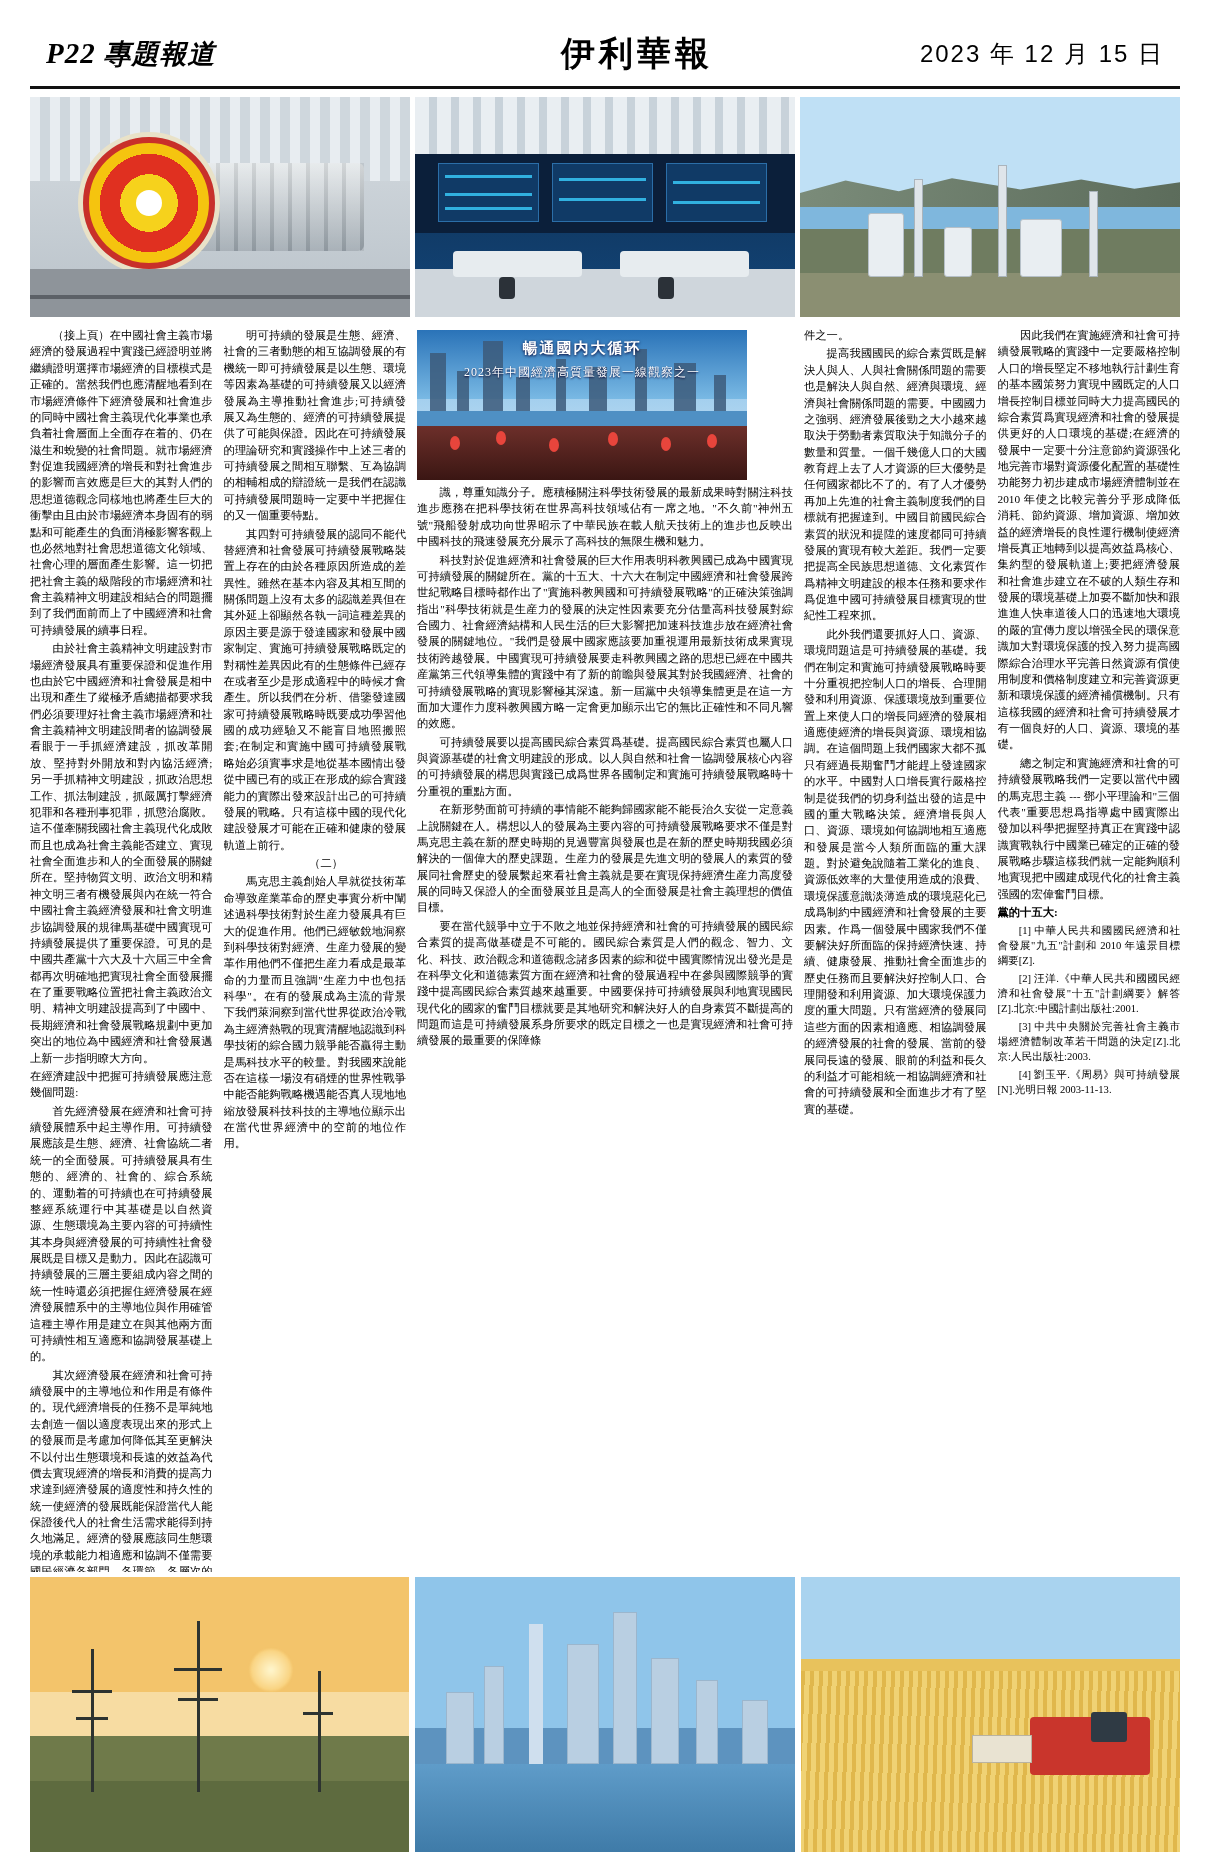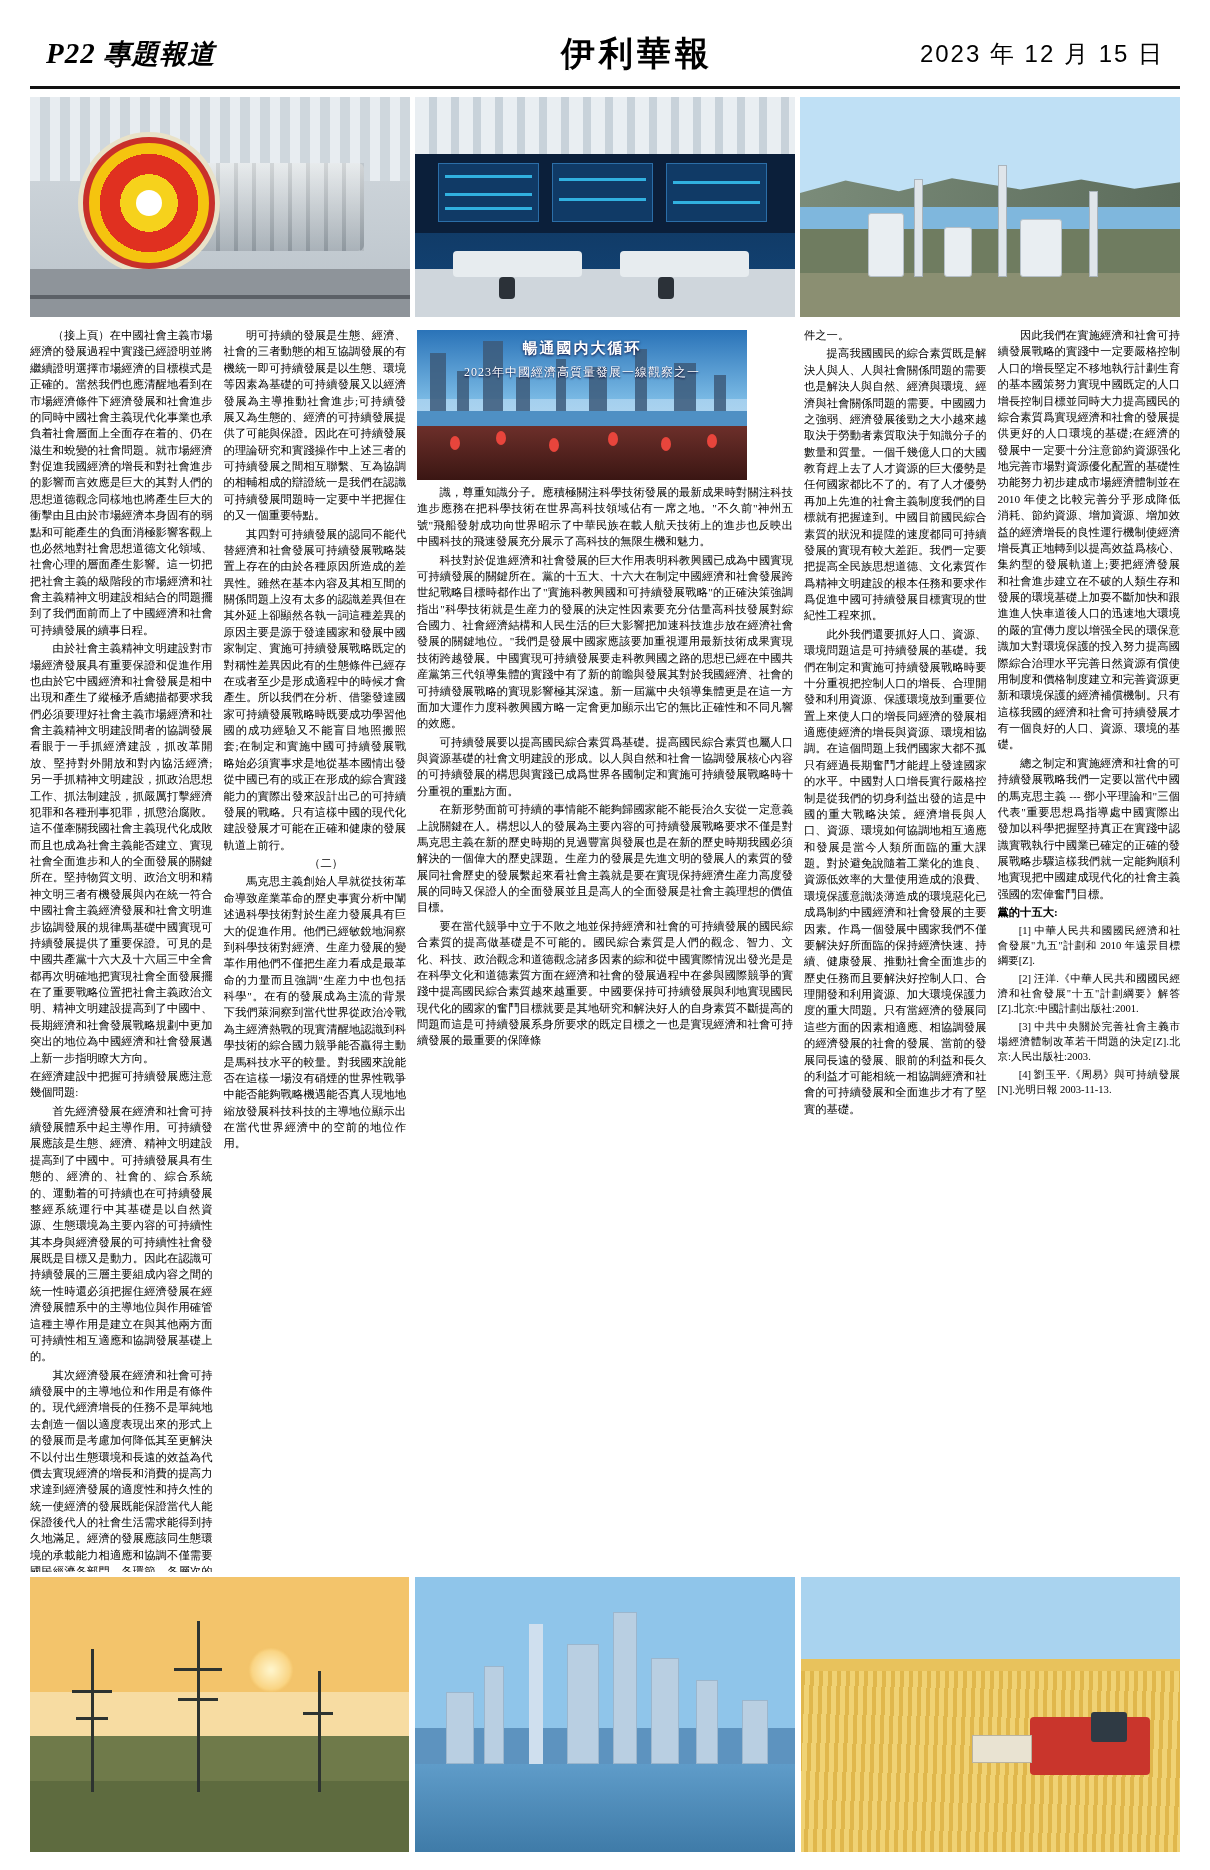--- a/index.html
+++ b/index.html
@@ -202,21 +202,21 @@
       <div class="stack" style="left:76%;bottom:18%;height:84px"></div>
     </div>
   </div>
 
   <div class="cols">
 
     <div class="col">
       <p>（接上頁）在中國社會主義市場經濟的發展過程中實踐已經證明並將繼續證明選擇市場經濟的目標模式是正確的。當然我們也應清醒地看到在市場經濟條件下經濟發展和社會進步的同時中國社會主義現代化事業也承負着社會層面上全面存在着的、仍在滋生和蛻變的社會問題。就市場經濟對促進我國經濟的增長和對社會進步的影響而言效應是巨大的其對人們的思想道德觀念同樣地也將產生巨大的衝擊由且由於市場經濟本身固有的弱點和可能產生的負面消極影響客觀上也必然地對社會思想道德文化領域、社會心理的層面產生影響。這一切把把社會主義的級階段的市場經濟和社會主義精神文明建設相結合的問題擺到了我們面前而上了中國經濟和社會可持續發展的續事日程。</p>
       <p>由於社會主義精神文明建設對市場經濟發展具有重要保證和促進作用也由於它中國經濟和社會發展是相中出現和產生了縱極矛盾總描都要求我們必須要理好社會主義市場經濟和社會主義精神文明建設間者的協調發展看眼于一手抓經濟建設，抓改革開放、堅持對外開放和對內協活經濟;另一手抓精神文明建設，抓政治思想工作、抓法制建設，抓嚴厲打擊經濟犯罪和各種刑事犯罪，抓懲治腐敗。這不僅牽關我國社會主義現代化成敗而且也成為社會主義能否建立、實現社會全面進步和人的全面發展的關鍵所在。堅持物質文明、政治文明和精神文明三者有機發展與內在統一符合中國社會主義經濟發展和社會文明進步協調發展的規律馬基礎中國實現可持續發展提供了重要保證。可見的是中國共產黨十六大及十六屆三中全會都再次明確地把實現社會全面發展擺在了重要戰略位置把社會主義政治文明、精神文明建設提高到了中國中、長期經濟和社會發展戰略規劃中更加突出的地位為中國經濟和社會發展邁上新一步指明瞭大方向。</p>
       <p class="noind">在經濟建設中把握可持續發展應注意幾個問題:</p>
-      <p>首先經濟發展在經濟和社會可持續發展體系中起主導作用。可持續發展應該是生態、經濟、精神文明建設提高到了中國中。可持續發展具有生態的、經濟的、社會的、綜合系統的、運動着的可持續也在可持續發展整經系統運行中其基礎是以自然資源、生態環境為主要內容的可持續性其本身與經濟發展的可持續性社會發展既是目標又是動力。因此在認識可持續發展的三層主要組成內容之間的統一性時還必須把握住經濟發展在經濟發展體系中的主導地位與作用確管這種主導作用是建立在與其他兩方面可持續性相互適應和協調發展基礎上的。</p>
+      <p>首先經濟發展在經濟和社會可持續發展體系中起主導作用。可持續發展應該是生態、經濟、社會協統二者統一的全面發展。可持續發展具有生態的、經濟的、社會的、綜合系統的、運動着的可持續也在可持續發展整經系統運行中其基礎是以自然資源、生態環境為主要內容的可持續性其本身與經濟發展的可持續性社會發展既是目標又是動力。因此在認識可持續發展的三層主要組成內容之間的統一性時還必須把握住經濟發展在經濟發展體系中的主導地位與作用確管這種主導作用是建立在與其他兩方面可持續性相互適應和協調發展基礎上的。</p>
       <p>其次經濟發展在經濟和社會可持續發展中的主導地位和作用是有條件的。現代經濟增長的任務不是單純地去創造一個以適度表現出來的形式上的發展而是考慮加何降低其至更解決不以付出生態環境和長遠的效益為代價去實現經濟的增長和消費的提高力求達到經濟發展的適度性和持久性的統一使經濟的發展既能保證當代人能保證後代人的社會生活需求能得到持久地滿足。經濟的發展應該同生態環境的承載能力相適應和協調不僅需要國民經濟各部門、各環節、各層次的相互協調而且要使這一系統內部的協調性建立在生態環境良性的循環基礎上經濟的發展一定要嚴格地控制在生態有支撐的承載能力範圍內達到經濟的發展能保持良好人口、資源、環境的相互協調發展的狀態。經濟的發展也必須建立在依靠科技進步、科學管理、結構優化、集約經營等基礎上在控制和提高經濟運行質量的同時也必須強化和提高生態環境、資源質量以及利用效益不斷改善和提高國民生存和生活質量以實現經濟發展效益、生態環境效益、社會生活效益的最大化的優化組合。因此經濟發展雖是可持續發展系統中起主導作用的因素但其發生作用的程度、方向是有條件的。</p>
 
     </div>
 
     <div class="col">
       <p>明可持續的發展是生態、經濟、社會的三者動態的相互協調發展的有機統一即可持續發展是以生態、環境等因素為基礎的可持續發展又以經濟發展為主導推動社會進步;可持續發展又為生態的、經濟的可持續發展提供了可能與保證。因此在可持續發展的理論研究和實踐操作中上述三者的可持續發展之間相互聯繫、互為協調的相輔相成的辯證統一是我們在認識可持續發展問題時一定要中半把握住的又一個重要特點。</p>
       <p>其四對可持續發展的認同不能代替經濟和社會發展可持續發展戰略裝置上存在的由於各種原因所造成的差異性。雖然在基本內容及其相互間的關係問題上沒有太多的認識差異但在其外延上卻顯然各執一詞這種差異的原因主要是源于發達國家和發展中國家制定、實施可持續發展戰略既定的對稱性差異因此有的生態條件已經存在或者至少是形成適程中的時候才會產生。所以我們在分析、借鑒發達國家可持續發展戰略時既要成功學習他國的成功經驗又不能盲目地照搬照套;在制定和實施中國可持續發展戰略始必須實事求是地從基本國情出發從中國已有的或正在形成的綜合實踐能力的實際出發來設計出己的可持續發展的戰略。只有這樣中國的現代化建設發展才可能在正確和健康的發展軌道上前行。</p>
       <p class="center-mark">（二）</p>
       <p>馬克思主義創始人早就從技術革命導致産業革命的歷史事實分析中闡述過科學技術對於生産力發展具有巨大的促進作用。他們已經敏銳地洞察到科學技術對經濟、生産力發展的變革作用他們不僅把生産力看成是最革命的力量而且強調"生産力中也包括科學"。在有的發展成為主流的背景下我們萊洞察到當代世界從政治冷戰為主經濟熱戰的現實清醒地認識到科學技術的綜合國力競爭能否贏得主動是馬科技水平的較量。對我國來說能否在這樣一場沒有硝煙的世界性戰爭中能否能夠戰略機遇能否真人現地地縮放發展科技科技的主導地位顯示出在當代世界經濟中的空前的地位作用。</p>
     </div>

